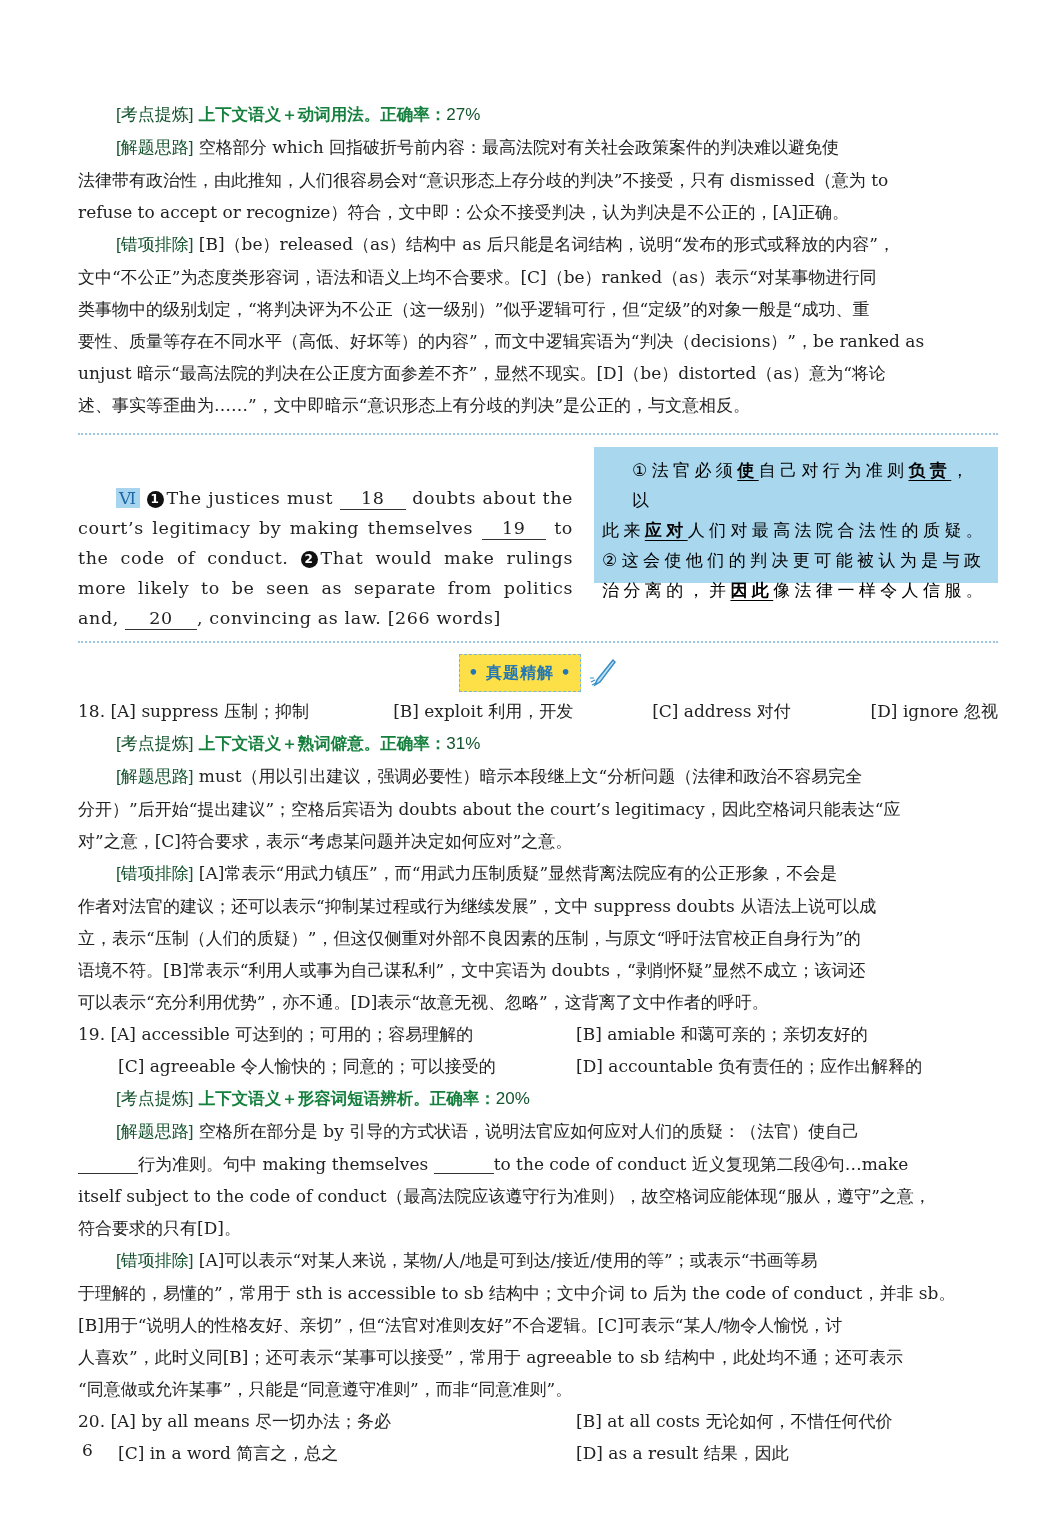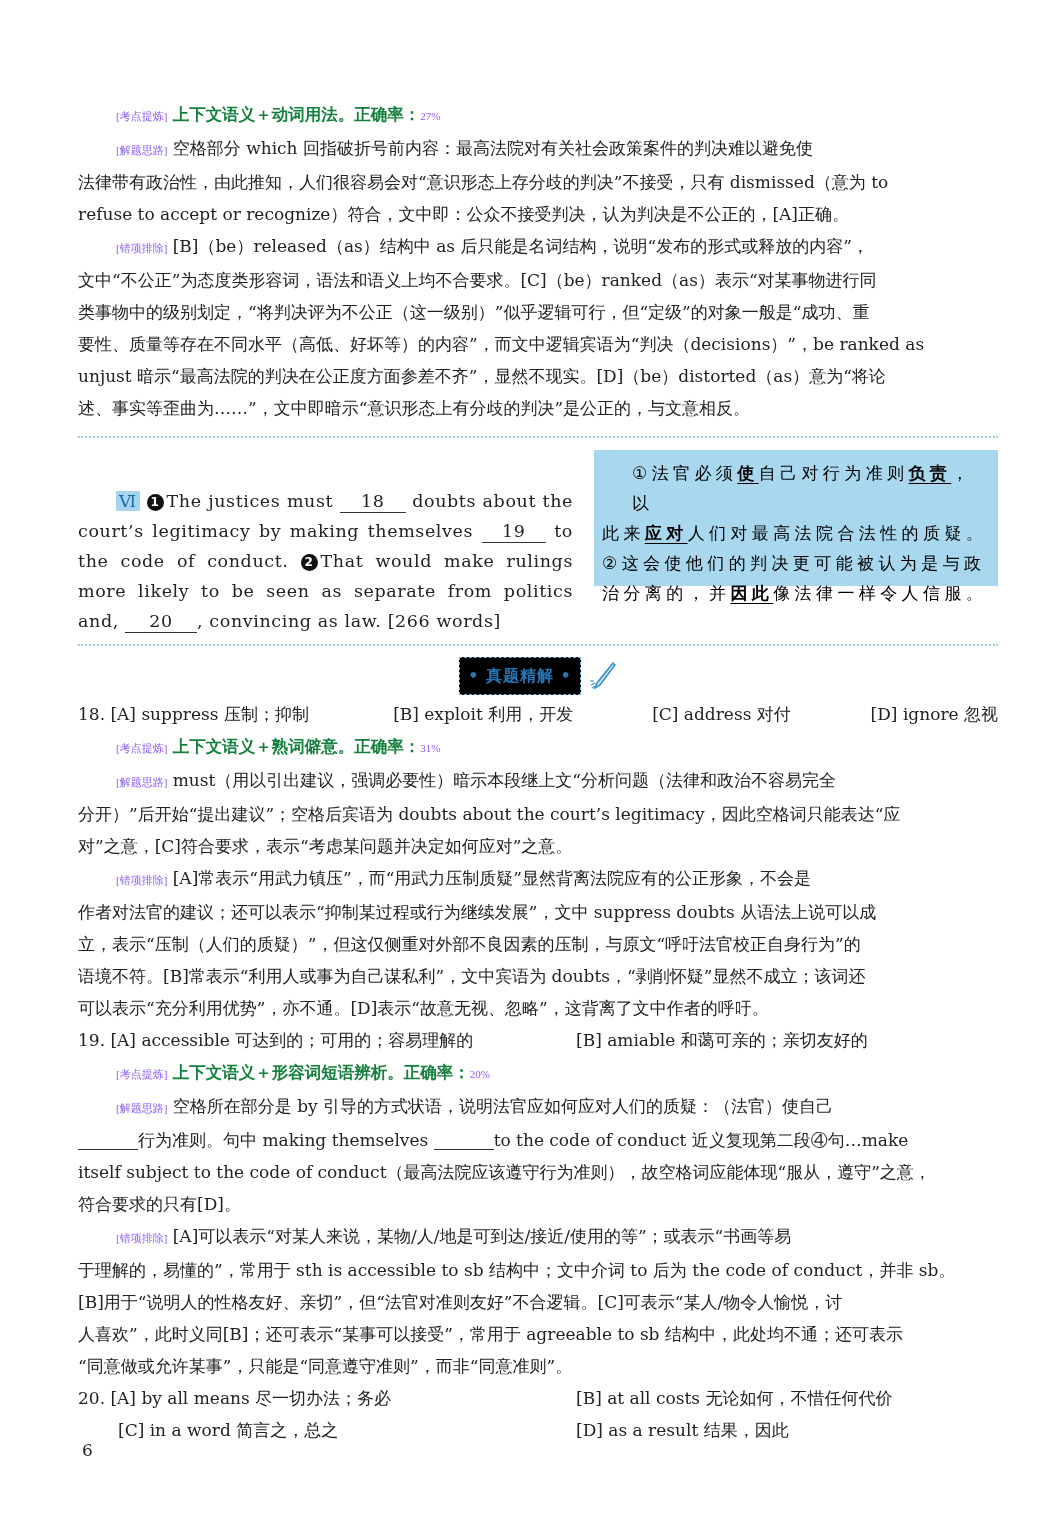--- a/index.html
+++ b/index.html
@@ -3,32 +3,32 @@
 <meta charset="utf-8">
 <style>
   html, body { margin:0; padding:0; }
   body {
     width:1048px; height:1531px; background:#ffffff; position:relative; overflow:hidden;
     font-family:"DejaVu Serif","Liberation Serif",serif; color:#222;
   }
   .page { position:absolute; left:78px; top:98px; width:920px; font-size:17px; line-height:32px; }
   .line { white-space:nowrap; }
   .ind { text-indent:38px; }
-  .tag { color:#8b5cf6; font-family:Liberation Serif, serif; font-size:11px; }
+  .tag { color:#14532d; font-family:Liberation Sans, sans-serif; font-size:17px; }
   .tagtitle { color:#15803d; font-family:"DejaVu Sans","Liberation Sans",sans-serif; font-weight:bold; font-size:16.5px; }
   .dotted { border-top:2px dotted #9cc8e0; width:920px; height:0; }
   .passage { display:flex; justify-content:space-between; margin-top:8px; margin-bottom:8px; }
   .eng { width:495px; font-size:17.5px; line-height:30px; letter-spacing:0.6px; text-align:justify; }
   .roman { background:#a7d4ef; color:#1d6aa5; padding:0 3px; font-size:17px; }
   .circ { display:inline-block; width:17px; height:17px; border-radius:50%; background:#111; color:#fff; font-size:12px; line-height:17px; text-align:center; font-family:"DejaVu Sans",sans-serif; font-weight:bold; vertical-align:1px; margin-right:3px; text-indent:0; }
   .blank { display:inline-block; border-bottom:1px solid #333; text-align:center; line-height:22px; }
   .cnbox { width:404px; background:#a9d8ee; padding:8px 8px 8px 8px; box-sizing:border-box; font-family:"DejaVu Sans","Liberation Sans",sans-serif; font-size:17px; line-height:30px; letter-spacing:4.4px; color:#000000; height:136px; margin-top:4px; }
   .cnbox u { text-decoration:underline; text-underline-offset:4px; font-weight:bold; }
   .section-head { display:flex; justify-content:center; align-items:center; margin:12px 0 4px; height:36px; }
-  .section-badge { border:1px dashed #79b6d8; background:#000000; color:#2477b5; font-family:"DejaVu Sans",sans-serif; font-weight:bold; font-size:16px; padding:2px 8px; letter-spacing:1px; }
+  .section-badge { border:1px dashed #79b6d8; background:#fde047; color:#2477b5; font-family:"DejaVu Sans",sans-serif; font-weight:bold; font-size:16px; padding:2px 8px; letter-spacing:1px; }
   .pen { margin-left:6px; }
   .opts { display:flex;gap:27px; }
   .opt { white-space:nowrap; }
   .q18 .opt:nth-child(1){ width:298px; } .q18 .opt:nth-child(2){ width:240px; } .q18 .opt:nth-child(3){ width:198px; }
   .two { display:flex; }
   .two .c1 { width:498px; white-space:nowrap; }
   .two .c2 { white-space:nowrap; }
   .sub { padding-left:40px; }
   .underline-gap { display:inline-block; width:60px; border-bottom:1px solid #333; height:18px; vertical-align:-4px; }
   .pagenum { position:absolute; left:82px; top:1440px; font-size:17px; }
@@ -112,20 +112,24 @@
   </div>
   <div class="line">作者对法官的建议；还可以表示“抑制某过程或行为继续发展”，文中 suppress doubts 从语法上说可以成</div>
   <div class="line">立，表示“压制（人们的质疑）”，但这仅侧重对外部不良因素的压制，与原文“呼吁法官校正自身行为”的</div>
   <div class="line">语境不符。[B]常表示“利用人或事为自己谋私利”，文中宾语为 doubts，“剥削怀疑”显然不成立；该词还</div>
   <div class="line">可以表示“充分利用优势”，亦不通。[D]表示“故意无视、忽略”，这背离了文中作者的呼吁。</div>
 
   <div class="two">
     <span class="c1"><span>19.</span> <span>[A] accessible 可达到的；可用的；容易理解的</span></span>
     <span class="c2">[B] amiable 和蔼可亲的；亲切友好的</span>
   </div>
+  <div class="two">
+    <span class="c1 sub" style="width:458px;">[C] agreeable 令人愉快的；同意的；可以接受的</span>
+    <span class="c2">[D] accountable 负有责任的；应作出解释的</span>
+  </div>
   <div class="line ind">
     <span class="tag">[考点提炼]</span>
     <span class="tagtitle">上下文语义＋形容词短语辨析。正确率：</span><span class="tag">20%</span>
   </div>
   <div class="line ind">
     <span class="tag">[解题思路]</span>
     <span>空格所在部分是 by 引导的方式状语，说明法官应如何应对人们的质疑：（法官）使自己</span>
   </div>
   <div class="line">
     <span class="underline-gap"></span><span>行为准则。句中 making themselves</span>

